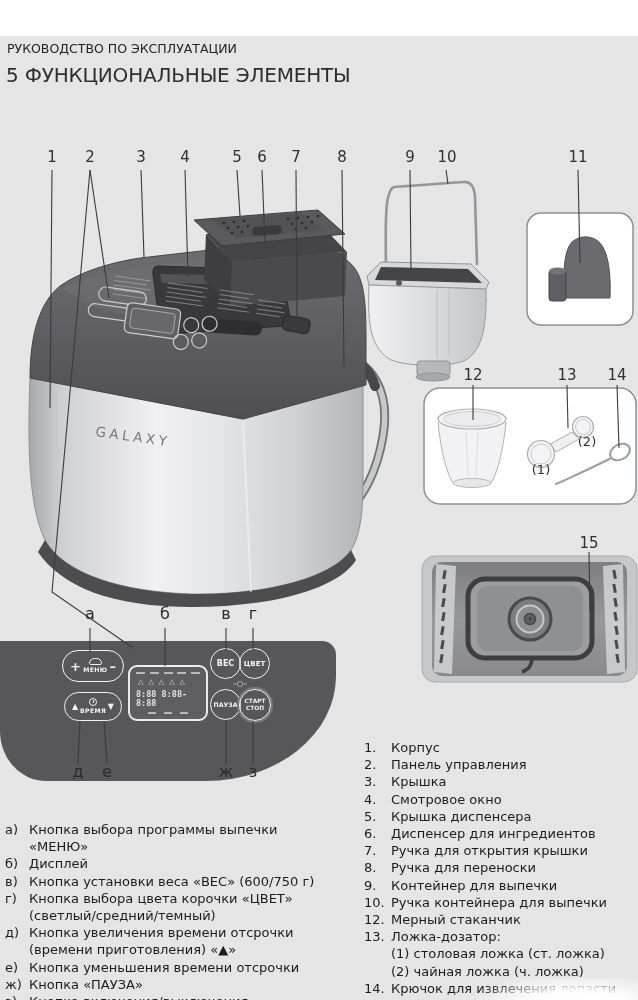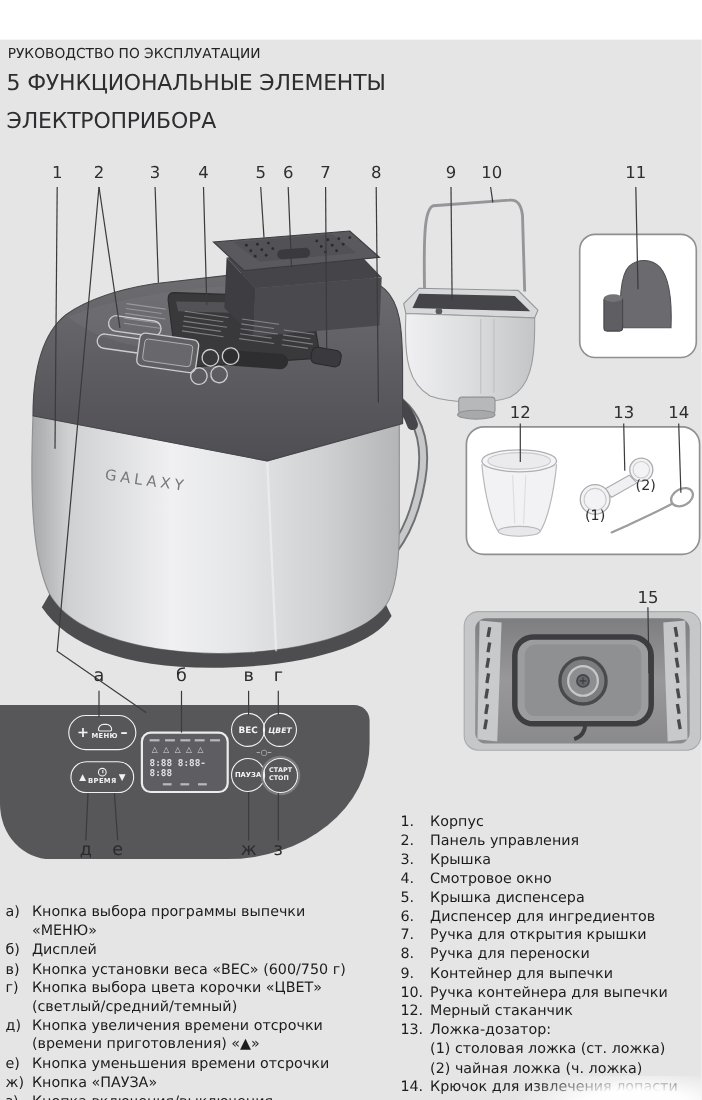--- a/index.html
+++ b/index.html
@@ -38,23 +38,23 @@
        justify-content:space-between;padding:5px 6px;}
   .lcd-dashes{display:flex;justify-content:space-between;}
   .lcd-dashes i{display:block;width:9px;height:2px;background:#c9c9cb;opacity:.85;}
   .lcd-dashes.short{width:40px;margin:0 auto;}
   .lcd-dashes.short i{width:8px;}
   .lcd-tri{font-size:7px;letter-spacing:5px;color:#d8d8da;line-height:1;padding-left:2px;}
   .lcd-dig{font-family:"DejaVu Sans Mono",monospace;font-size:8.5px;font-weight:bold;
            color:#e2e2e4;line-height:1;letter-spacing:0;}
   .rbtn{position:absolute;width:31px;height:31px;border:1.6px solid #f2f2f4;border-radius:50%;
         display:flex;align-items:center;justify-content:center;color:#f4f4f6;font-weight:bold;
-        text-align:left;}
+        text-align:center;}
   .b-ves{left:210px;top:7px;font-size:8px;}
-  .b-cvet{left:239px;top:7px;font-size:7px;font-style:italic;}
+  .b-cvet{left:239px;top:7px;font-size:7px;}
   .b-pause{left:210px;top:48px;font-size:6.2px;}
   .b-start{left:239px;top:48px;width:32px;height:32px;font-size:5.8px;line-height:1.15;
            box-shadow:0 0 0 2px #7b7b7f;}
   .lamp{position:absolute;left:222px;top:39px;width:36px;text-align:center;font-size:7.5px;
         color:#e0e0e2;line-height:1;}
 
   
   .legend{position:absolute;z-index:4;font-size:13px;line-height:17.2px;color:#1c1c1e;}
   .legend-buttons{left:5px;top:785px;width:358px;}
   .legend-parts{left:364px;top:703px;width:274px;}
@@ -66,21 +66,20 @@
   .fade{position:absolute;left:468px;top:942px;width:170px;height:58px;z-index:5;
         background:radial-gradient(ellipse at 65% 45%, rgba(255,255,255,.96) 30%, rgba(255,255,255,0) 72%);}
 </style>
 </head>
 <body>
 
 <div class="page">
 
   <div class="abs doc-header">РУКОВОДСТВО ПО ЭКСПЛУАТАЦИИ</div>
   <div class="abs title-line t1">5 ФУНКЦИОНАЛЬНЫЕ ЭЛЕМЕНТЫ</div>
-  <div class="abs title-line t2">ЭЛЕКТРОПРИБОРА</div>
 
   <svg class="layer z1" width="638" height="1000" viewBox="0 0 638 1000">
     <defs>
       <linearGradient id="gBody" x1="0" y1="0" x2="1" y2="0">
         <stop offset="0" stop-color="#a7a8aa"></stop>
           <stop offset=".1" stop-color="#cfd0d2"></stop>
         <stop offset=".38" stop-color="#f0f0f2"></stop>
           <stop offset=".55" stop-color="#e6e7e9"></stop>
         <stop offset=".8" stop-color="#cfd0d2"></stop>
           <stop offset="1" stop-color="#b4b5b7"></stop>

